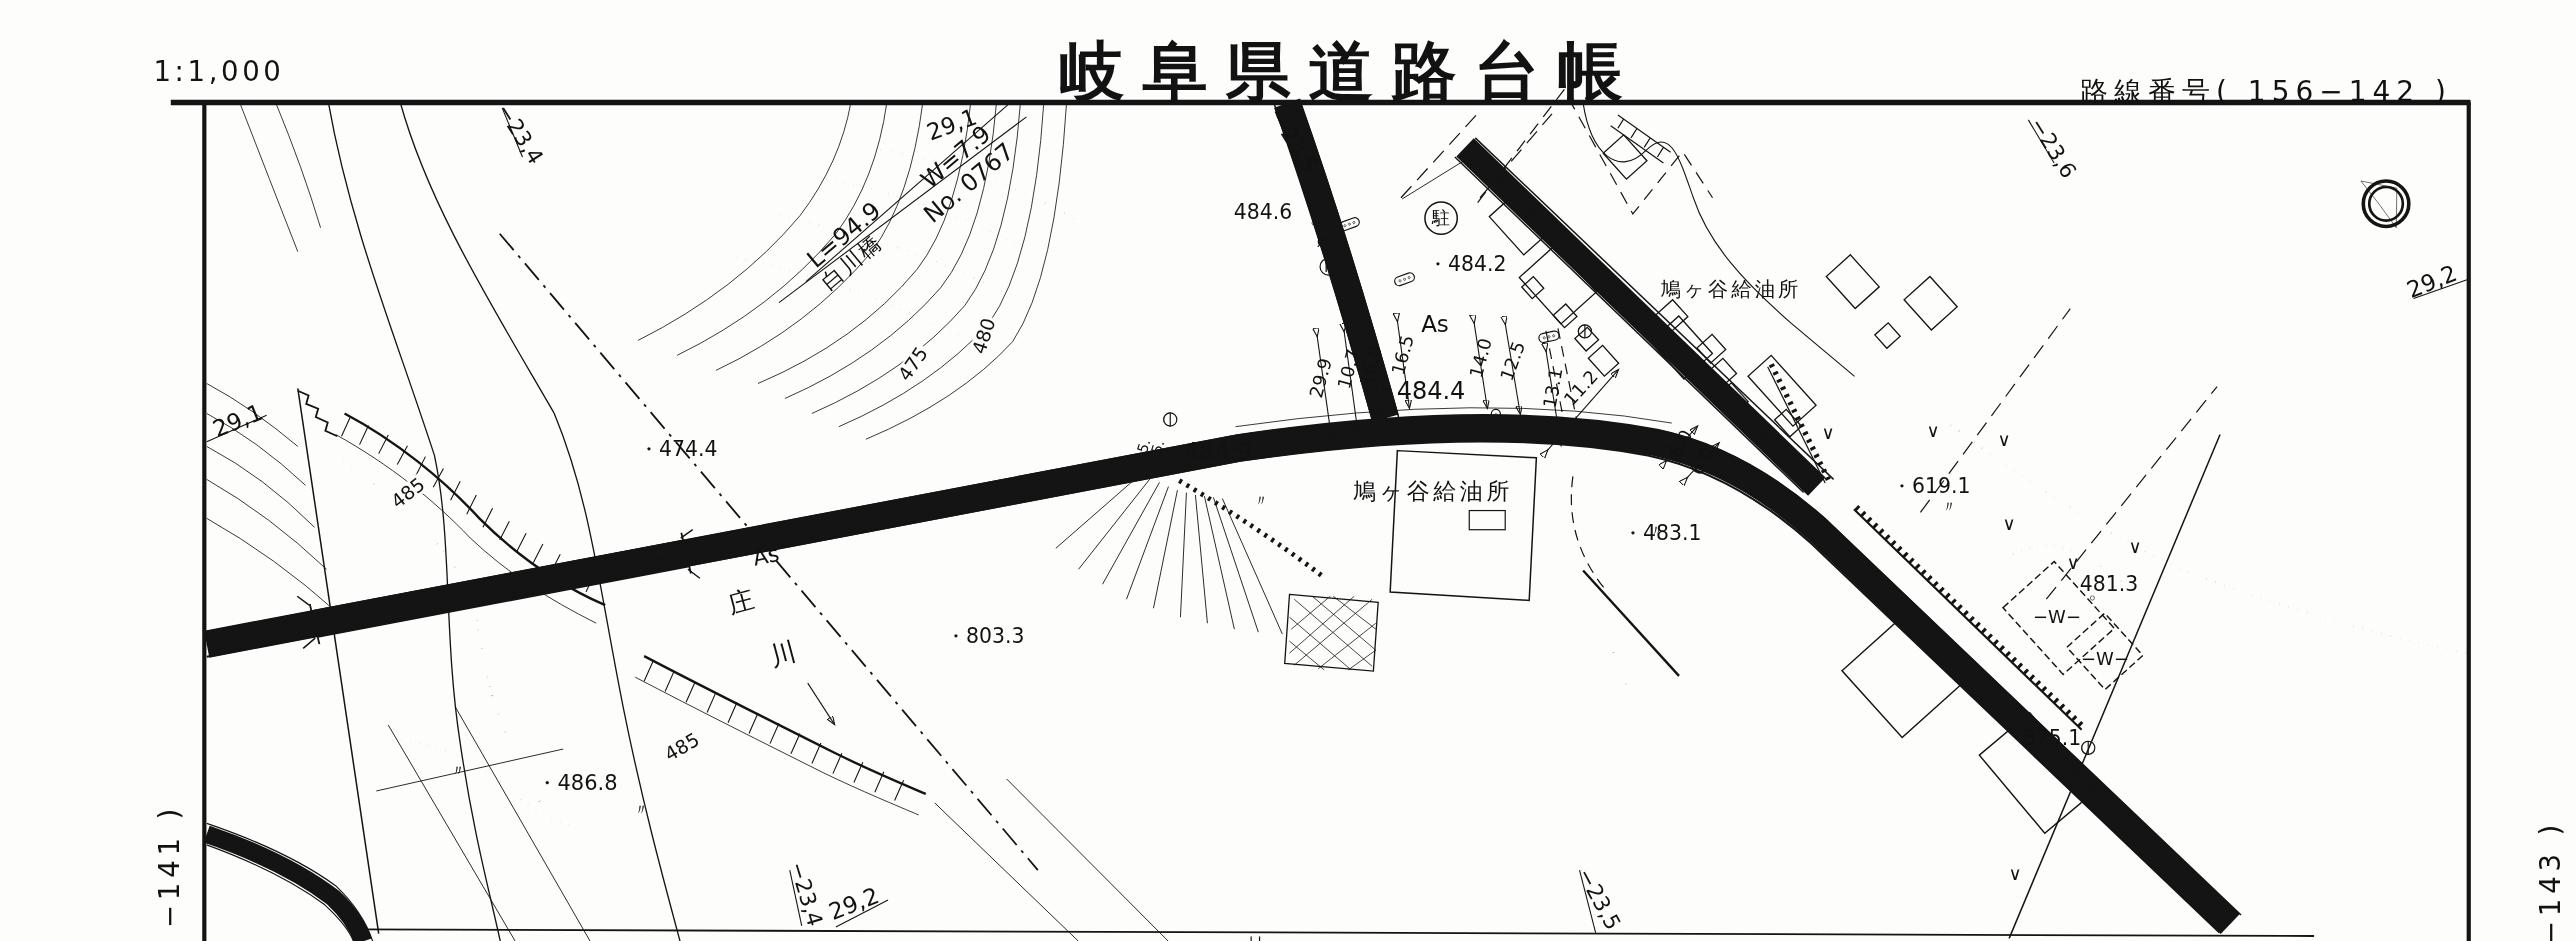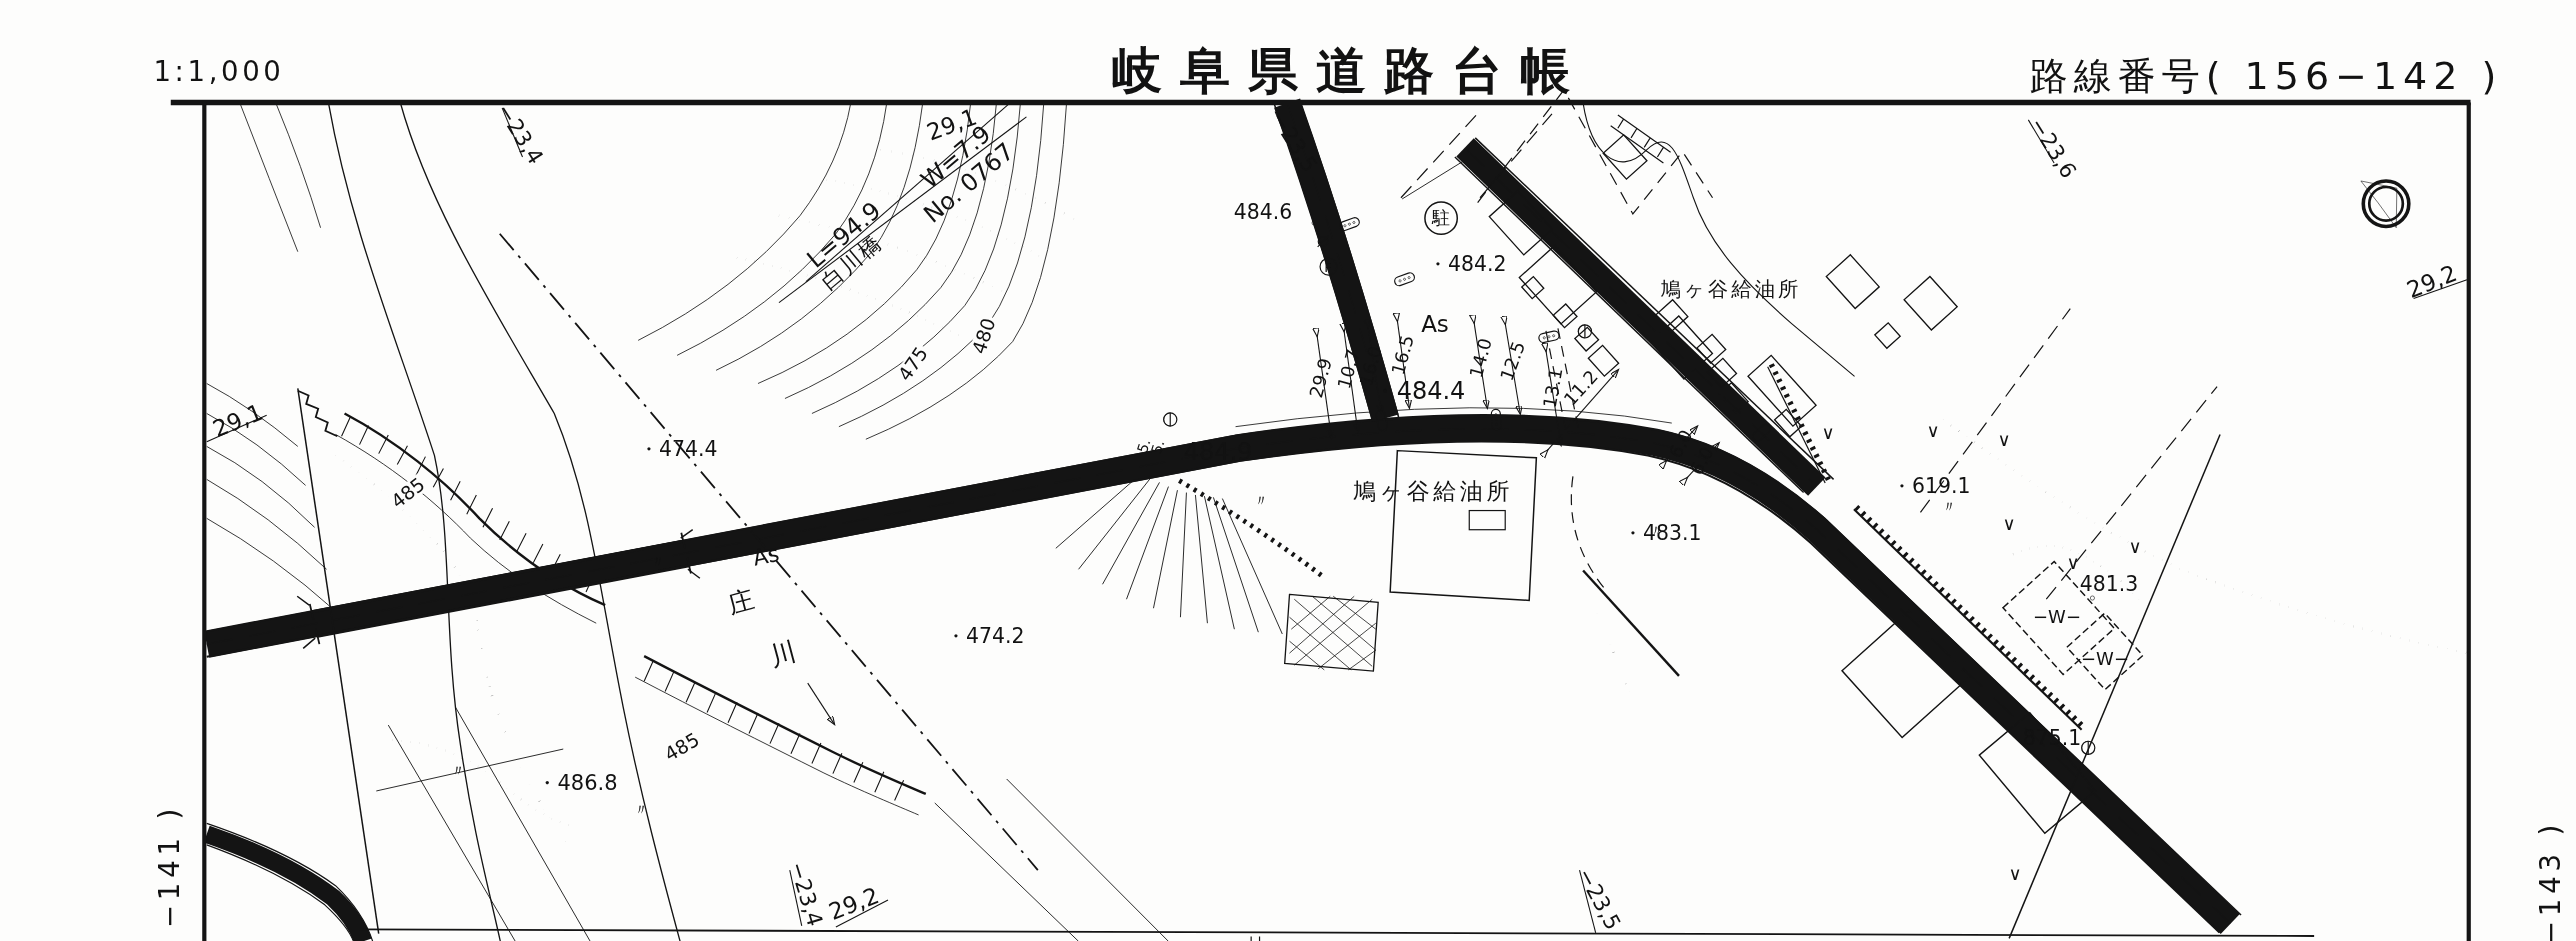--- a/index.html
+++ b/index.html
@@ -277,22 +277,22 @@
   </g>
 
   <g>
     <path d="M285,171 H4123" stroke-width="9"></path>
     <path d="M341,171 V1572" stroke-width="7"></path>
     <path d="M4120,171 V1572" stroke-width="7"></path>
   </g>
 </svg>
 
 <div class="lbl" style="left:219px;top:72px;font-size:27.6px;letter-spacing:3.6px">1:1,000</div>
-<div class="lbl bold" style="left:1350px;top:71px;font-size:50px;letter-spacing:18px">岐阜県道路台帳</div>
-<div class="lbl" style="left:2266px;top:76px;font-size:38px;letter-spacing:6px">路線番号( 156−142 )</div>
+<div class="lbl bold" style="left:1350px;top:71px;font-size:65px;letter-spacing:18px">岐阜県道路台帳</div>
+<div class="lbl" style="left:2266px;top:92px;font-size:28px;letter-spacing:6px">路線番号( 156−142 )</div>
 
 <div class="lbl" style="left:238px;top:421px;font-size:23px;transform:translate(-50%,-50%) rotate(-22deg)">29,1</div>
 <div class="lbl" style="left:2432px;top:282px;font-size:23px;transform:translate(-50%,-50%) rotate(-22deg)">29,2</div>
 <div class="lbl" style="left:520px;top:134px;font-size:21.6px;transform:translate(-50%,-50%) rotate(58deg)">−23,4</div>
 <div class="lbl" style="left:1294px;top:142px;font-size:21.6px;transform:translate(-50%,-50%) rotate(58deg)">−23,5</div>
 <div class="lbl" style="left:2053px;top:148px;font-size:21.6px;transform:translate(-50%,-50%) rotate(58deg)">−23,6</div>
 <div class="lbl" style="left:806px;top:894px;font-size:21.6px;transform:translate(-50%,-50%) rotate(73deg)">−23,4</div>
 <div class="lbl" style="left:854px;top:904px;font-size:23px;transform:translate(-50%,-50%) rotate(-21deg)">29,2</div>
 <div class="lbl" style="left:1599px;top:899px;font-size:21.6px;transform:translate(-50%,-50%) rotate(62deg)">−23,5</div>
 <div class="lbl" style="left:170px;top:866px;font-size:27.6px;letter-spacing:4.8px;transform:translate(-50%,-50%) rotate(-90deg)">−141 )</div>
@@ -306,21 +306,21 @@
 
 <div class="lbl" style="left:741px;top:602px;font-size:26px;transform:translate(-50%,-50%) rotate(-15deg)">庄</div>
 <div class="lbl" style="left:783px;top:654px;font-size:26px;transform:translate(-50%,-50%) rotate(-15deg)">川</div>
 
 <div class="lbl bg" style="left:984px;top:336px;font-size:19px;transform:translate(-50%,-50%) rotate(-72deg)">480</div>
 <div class="lbl bg" style="left:913px;top:364px;font-size:19px;transform:translate(-50%,-50%) rotate(-55deg)">475</div>
 <div class="lbl bg" style="left:408px;top:493px;font-size:19px;transform:translate(-50%,-50%) rotate(-38deg)">485</div>
 <div class="lbl bg" style="left:682px;top:747px;font-size:19px;transform:translate(-50%,-50%) rotate(-30deg)">485</div>
 
 <div class="lbl" style="left:678px;top:449px;font-size:20.4px">・474.4</div>
-<div class="lbl" style="left:985px;top:636px;font-size:20.4px">・474.2</div>
+<div class="lbl" style="left:985px;top:636px;font-size:20.4px">・803.3</div>
 <div class="lbl" style="left:577px;top:783px;font-size:21px">・486.8</div>
 <div class="lbl" style="left:1263px;top:212px;font-size:20.4px">484.6</div>
 <div class="lbl" style="left:1218px;top:452px;font-size:24px">484.9</div>
 <div class="lbl" style="left:1419px;top:391px;font-size:24px">・484.4</div>
 <div class="lbl" style="left:1467px;top:264px;font-size:20.4px">・484.2</div>
 <div class="lbl" style="left:1662px;top:533px;font-size:20.4px">・483.1</div>
 <div class="lbl" style="left:1931px;top:486px;font-size:20.4px">・619.1</div>
 <div class="lbl" style="left:2109px;top:584px;font-size:20.4px">481.3</div>
 <div class="lbl" style="left:2052px;top:738px;font-size:20.4px">875.1</div>
 

